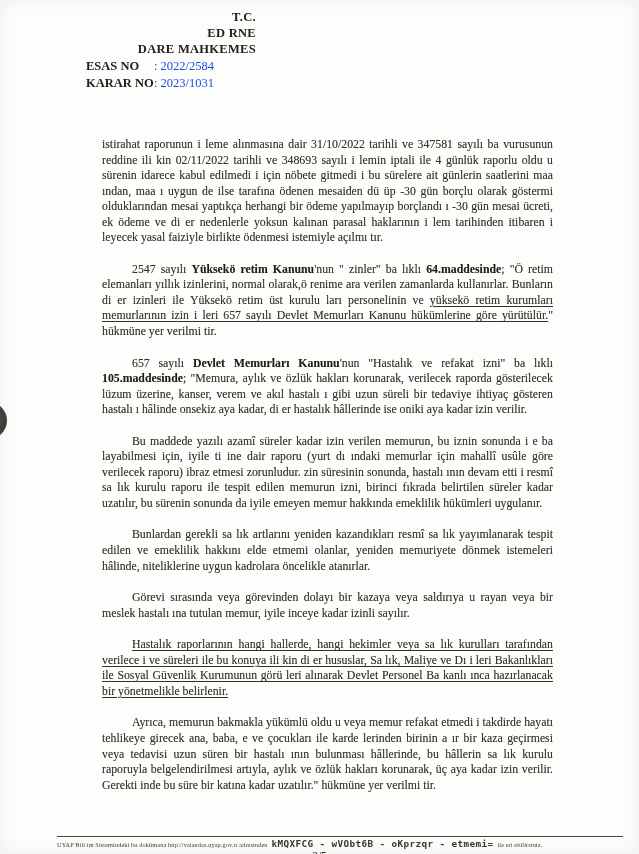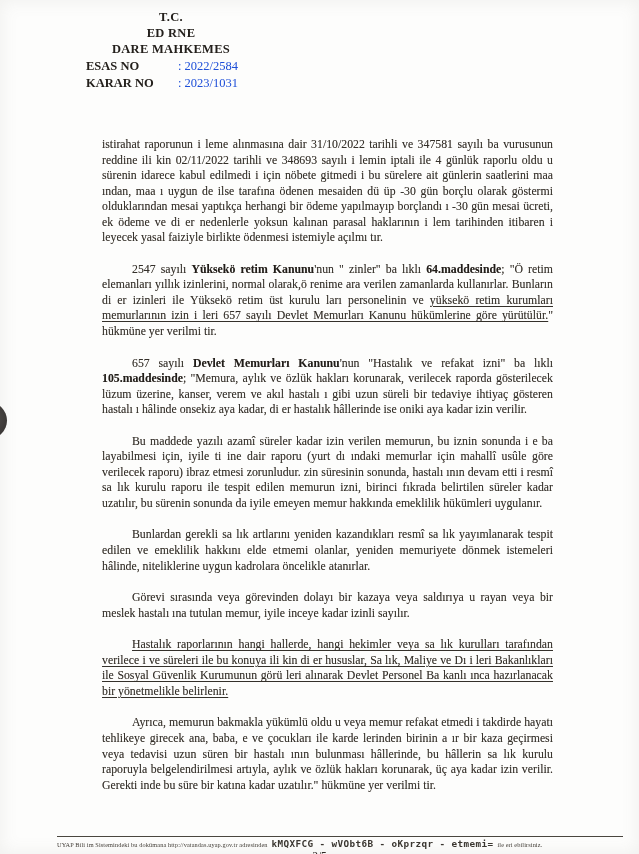--- a/index.html
+++ b/index.html
@@ -17,22 +17,22 @@
     position:absolute;left:-30px;top:402px;width:37px;height:37px;
     border-radius:50%;
     background:radial-gradient(circle at 55% 45%, #55524f 0%, #3c3937 60%, #2e2c2a 100%);
   }
   
   .hdr{
     position:absolute;left:86px;top:9px;width:170px;
     font-size:12.5px;line-height:16.2px;
     color:#24201c;
   }
-  .hdr-center{text-align:center;font-weight:bold;letter-spacing:0.3px;}
-  .hdr-row{display:flex;font-size:12.5px;margin-top:0.5px;gap:24px;}
+  .hdr-center{text-align:right;font-weight:bold;letter-spacing:0.3px;}
+  .hdr-row{display:flex;font-size:12.5px;margin-top:0.5px;}
   .hdr-label{font-weight:bold;width:68px;flex:none;}
   .hdr-value{font-weight:normal;color:#1d4ed8;}
   
   .body-text{
     position:absolute;left:86px;top:121px;width:483px;
     font-size:11.8px;line-height:15.55px;
     text-align:justify;
     color:#34302a;
     text-shadow:0 0 0.5px rgba(90,80,70,0.45);
   }

